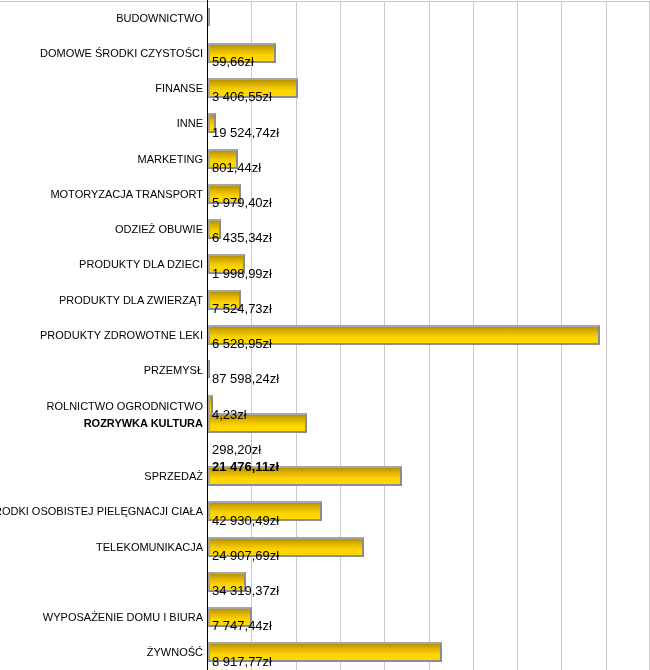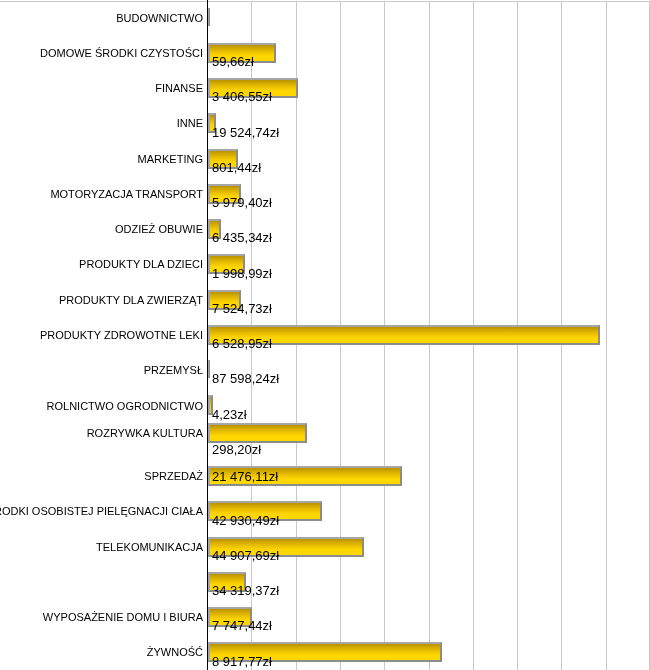--- a/index.html
+++ b/index.html
@@ -155,36 +155,36 @@
     <div class="bar" style="width: 0.0187389px; border-width: 1px;"></div>
     <div class="val">4,23zł</div>
   </div>
 
   <div class="row" style="top: 387.895px;">
     <div class="cat">ROLNICTWO OGRODNICTWO</div>
     <div class="bar" style="width: 1.32103px; border-width: 2px;"></div>
     <div class="val">298,20zł</div>
   </div>
 
-  <div class="row" style="top: 415px;">
+  <div class="row" style="top: 405px; font-weight: bold;">
     <div class="cat">ROZRYWKA KULTURA</div>
     <div class="bar" style="width: 95.1392px; border-width: 2px;"></div>
     <div class="val">21 476,11zł</div>
   </div>
 
   <div class="row" style="top: 458.421px;">
     <div class="cat">SPRZEDAŻ</div>
     <div class="bar" style="width: 190.182px; border-width: 2px;"></div>
     <div class="val">42 930,49zł</div>
   </div>
 
   <div class="row" style="top: 493.684px;">
     <div class="cat">ŚRODKI OSOBISTEJ PIELĘGNACJI CIAŁA</div>
     <div class="bar" style="width: 110.341px; border-width: 2px;"></div>
-    <div class="val">44 907,69zł</div>
+    <div class="val">24 907,69zł</div>
   </div>
 
   <div class="row" style="top: 528.947px; padding-left: 24px;">
     <div class="cat">TELEKOMUNIKACJA</div>
     <div class="bar" style="width: 152.035px; border-width: 2px;"></div>
     <div class="val">34 319,37zł</div>
   </div>
 
   <div class="row" style="top: 564.211px;">
     <div class="bar" style="width: 34.3212px; border-width: 2px;"></div>

